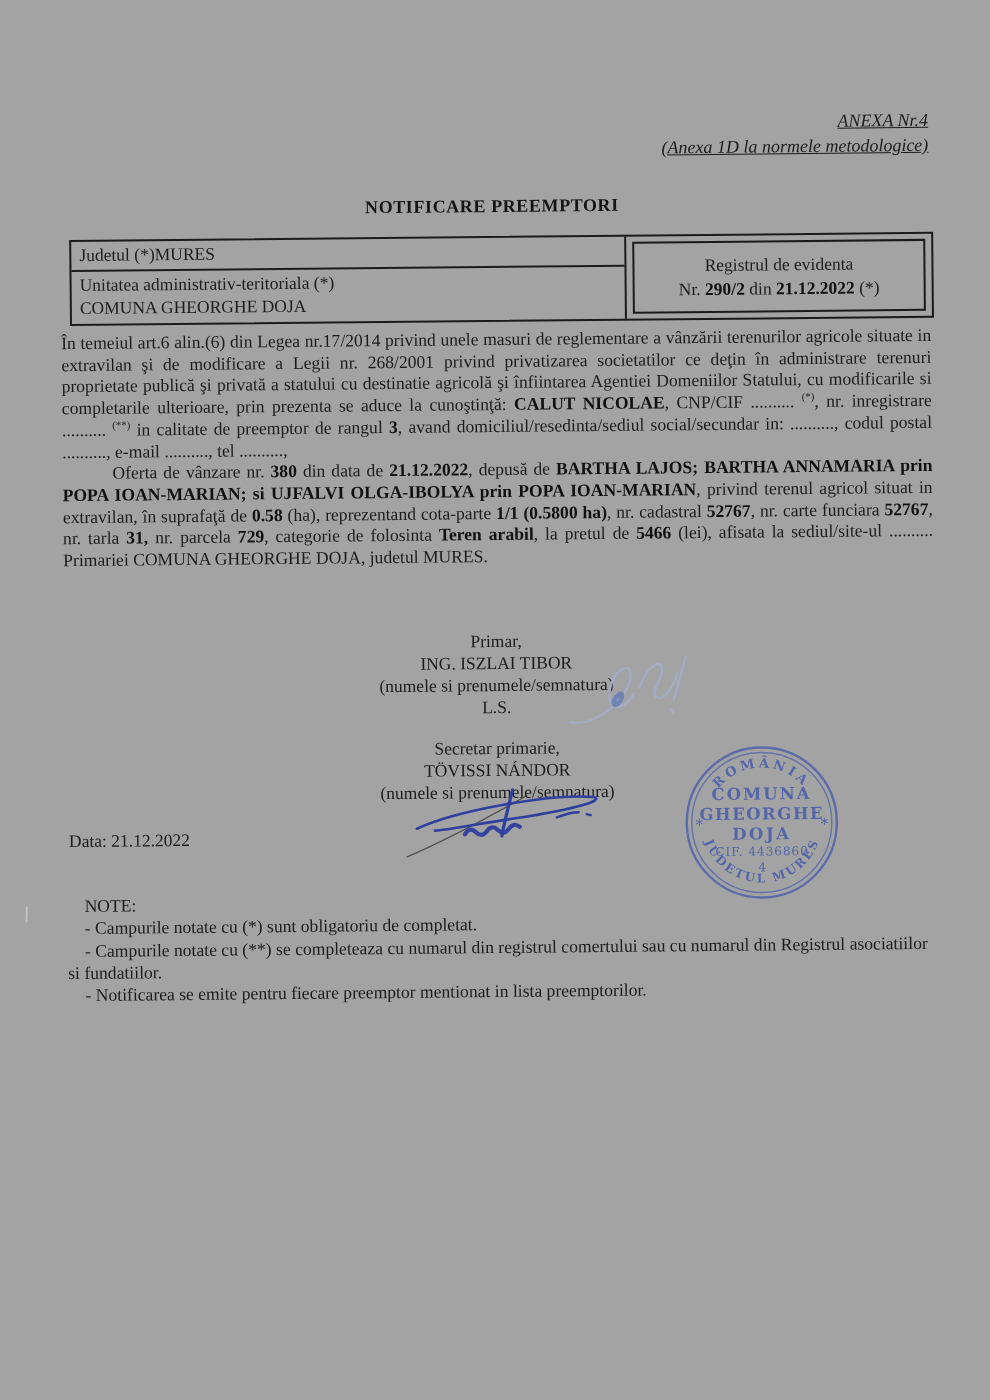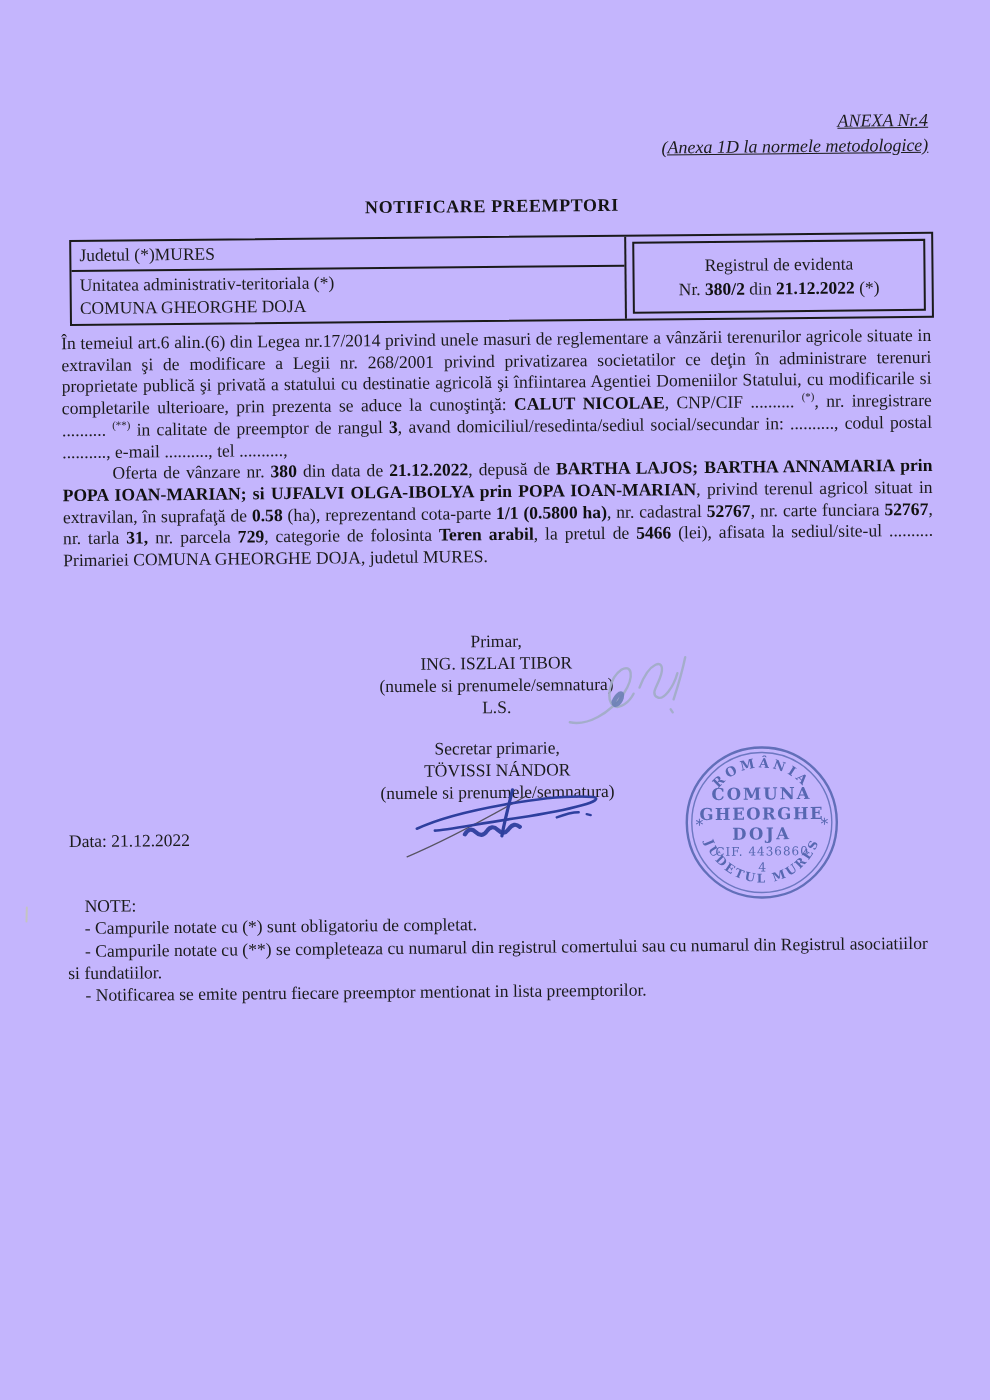--- a/index.html
+++ b/index.html
@@ -1,20 +1,20 @@
 <!DOCTYPE html>
 <html><head>
 <meta charset="utf-8">
 <style>
   html,body{margin:0;padding:0;}
   body{
     width:990px;height:1400px;background:#ffffff;overflow:hidden;
     font-family:"Liberation Serif", serif;color:#1c1c1c;
   }
-  .page{position:absolute;top:0;left:0;width:990px;height:1400px;background:#c4b5fd;}
+  .page{position:absolute;top:0;left:0;width:990px;height:1400px;background:#a3a3a3;}
   .tilt{position:absolute;top:0;left:0;width:990px;height:1400px;
     transform:rotate(-0.55deg);transform-origin:50% 38%;}
   .b{font-weight:bold;color:#111;}
   sup{font-size:0.62em;vertical-align:super;line-height:0;}
 
   .annex{
     position:absolute;top:112px;right:58px;text-align:right;
     font-style:italic;font-size:18px;line-height:25px;
   }
   .annex div{text-decoration:underline;}
@@ -86,21 +86,21 @@
       <div class="ht-left">
         <div class="ht-row1">Judetul (*)MURES</div>
         <div class="ht-row2">
           <div>Unitatea administrativ-teritoriala (*)</div>
           <div>COMUNA GHEORGHE DOJA</div>
         </div>
       </div>
       <div class="ht-right">
         <div class="ht-right-inner">
           <div>Registrul de evidenta</div>
-          <div><span>Nr. </span><span class="b">380/2</span><span> din </span><span class="b">21.12.2022</span><span> (*)</span></div>
+          <div><span>Nr. </span><span class="b">290/2</span><span> din </span><span class="b">21.12.2022</span><span> (*)</span></div>
         </div>
       </div>
     </div>
 
     <div class="bodytext">
       <p><span>În temeiul art.6 alin.(6) din Legea nr.17/2014 privind unele masuri de reglementare a vânzării terenurilor agricole situate in extravilan şi de modificare a Legii nr. 268/2001 privind privatizarea societatilor ce deţin în administrare terenuri proprietate publică şi privată a statului cu destinatie agricolă şi înfiintarea Agentiei Domeniilor Statului, cu modificarile si completarile ulterioare, prin prezenta se aduce la cunoştinţă: </span><span class="b">CALUT NICOLAE</span><span>, CNP/CIF .......... </span><sup>(*)</sup><span>, nr. inregistrare .......... </span><sup>(**)</sup><span> in calitate de preemptor de rangul </span><span class="b">3</span><span>, avand domiciliul/resedinta/sediul social/secundar in: .........., codul postal .........., e-mail .........., tel ..........,</span></p>
       <p class="indent"><span>Oferta de vânzare nr. </span><span class="b">380</span><span> din data de </span><span class="b">21.12.2022</span><span>, depusă de </span><span class="b">BARTHA LAJOS; BARTHA ANNAMARIA prin POPA IOAN-MARIAN;  si UJFALVI OLGA-IBOLYA prin POPA IOAN-MARIAN</span><span>, privind terenul agricol situat in extravilan, în suprafaţă de </span><span class="b">0.58</span><span> (ha), reprezentand cota-parte </span><span class="b">1/1 (0.5800 ha)</span><span>, nr. cadastral </span><span class="b">52767</span><span>, nr. carte funciara </span><span class="b">52767</span><span>, nr. tarla </span><span class="b">31,</span><span> nr. parcela </span><span class="b">729</span><span>, categorie de folosinta </span><span class="b">Teren arabil</span><span>, la pretul de </span><span class="b">5466</span><span> (lei), afisata la sediul/site-ul .......... Primariei COMUNA GHEORGHE DOJA, judetul MURES.</span></p>
     </div>
 
     <div class="center-block primar-block">

